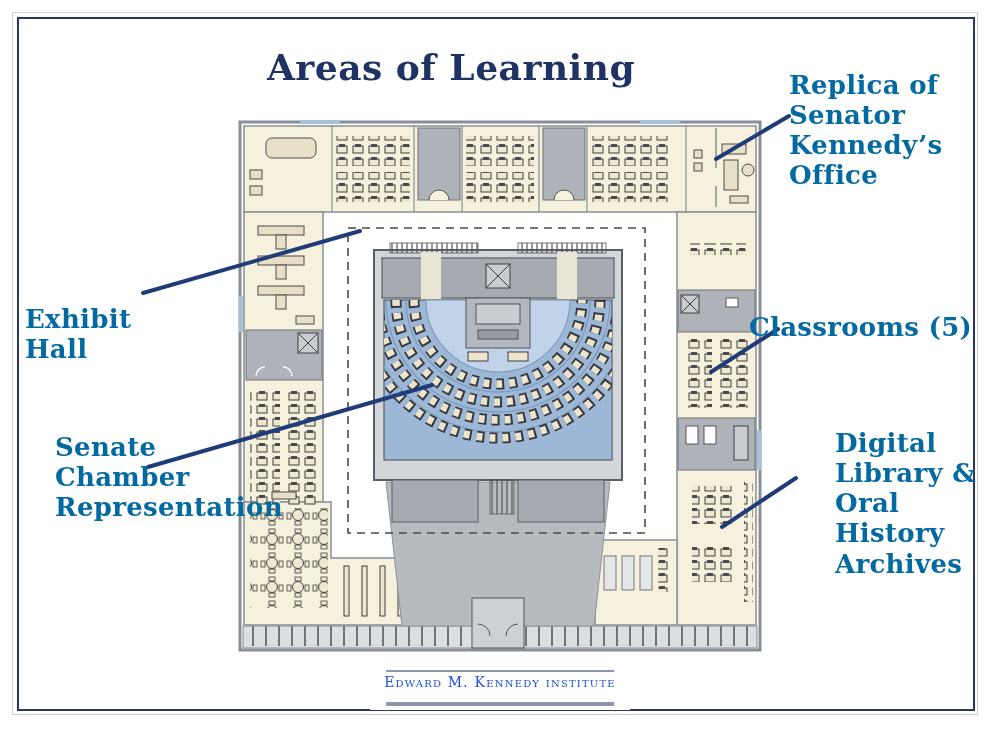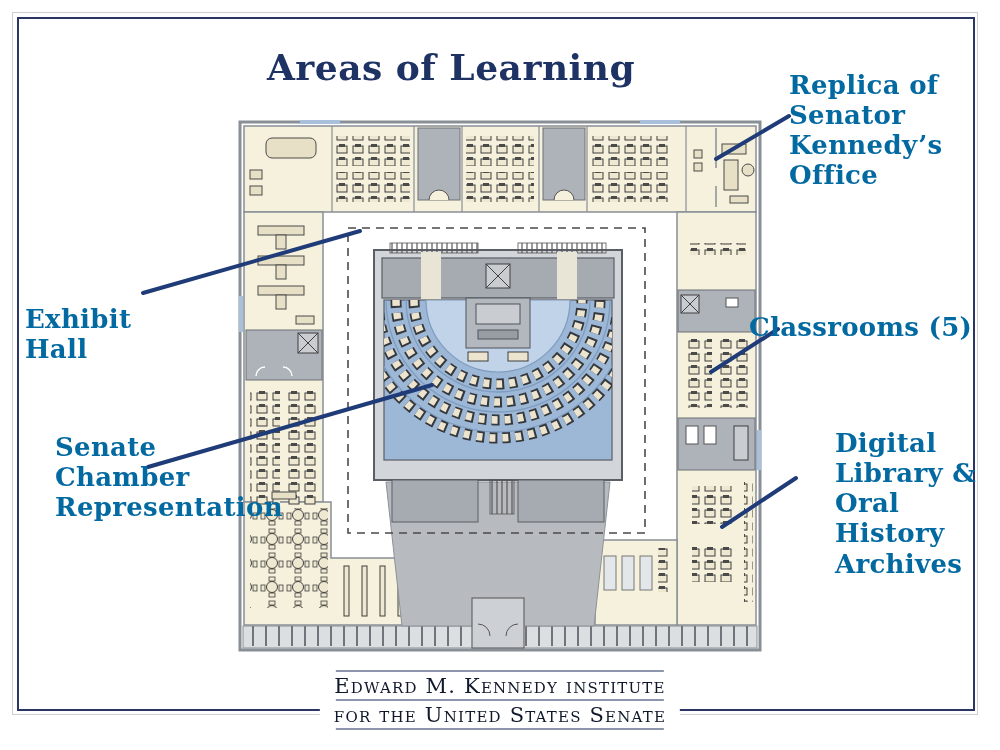--- a/index.html
+++ b/index.html
@@ -28,22 +28,22 @@
   #label-chamber{left:35px;top:432px;margin-left:20px;}
   #label-replica{left:789px;top:70px;}
   #label-classrooms{left:749px;top:312px;}
   #label-digital{left:835px;top:428px;}
   .logo{
     position:absolute;left:50%;top:664px;transform:translateX(-50%);
     background:#ffffff;padding:6px 14px 4px;text-align:center;z-index:6;
   }
   .logo .rule{height:2px;background:#8d95ad;margin:0 2px;}
   .logo .logo-line{
-    color:#0f172a;font-variant:small-caps;font-size:21px;
-    letter-spacing:1.2px;padding:2px 0 1px;white-space:nowrap;
+    color:#1d4ed8;font-variant:small-caps;font-size:14px;
+    letter-spacing:1.2px;padding:2px 0 12px;white-space:nowrap;
   }
 </style>
 </head>
 <body>
 
 <div class="frame-gray"></div>
 <div class="frame-navy"></div>
 
 <div class="slide-title">Areas of Learning</div>
 
@@ -244,15 +244,14 @@
 <div class="label" id="label-digital">Digital
 Library &amp;
 Oral
 History
 Archives</div>
 
 <div class="logo">
   <div class="rule"></div>
   <div class="logo-line">Edward M. Kennedy institute</div>
   <div class="rule"></div>
-  <div class="logo-line">for the United States Senate</div>
   <div class="rule"></div>
 </div>
 
 </body></html>

